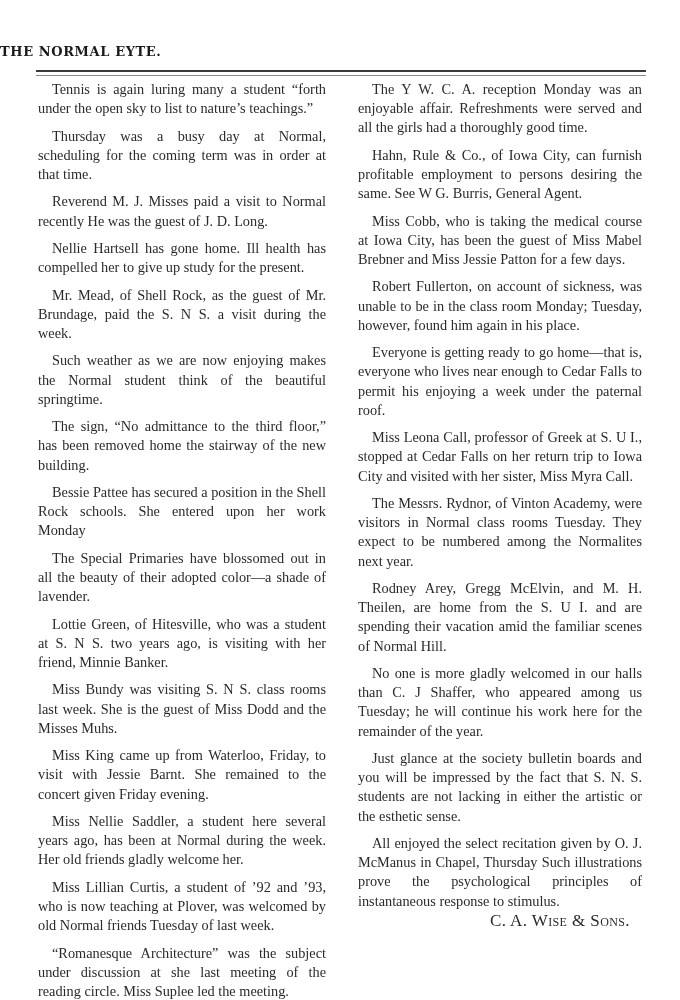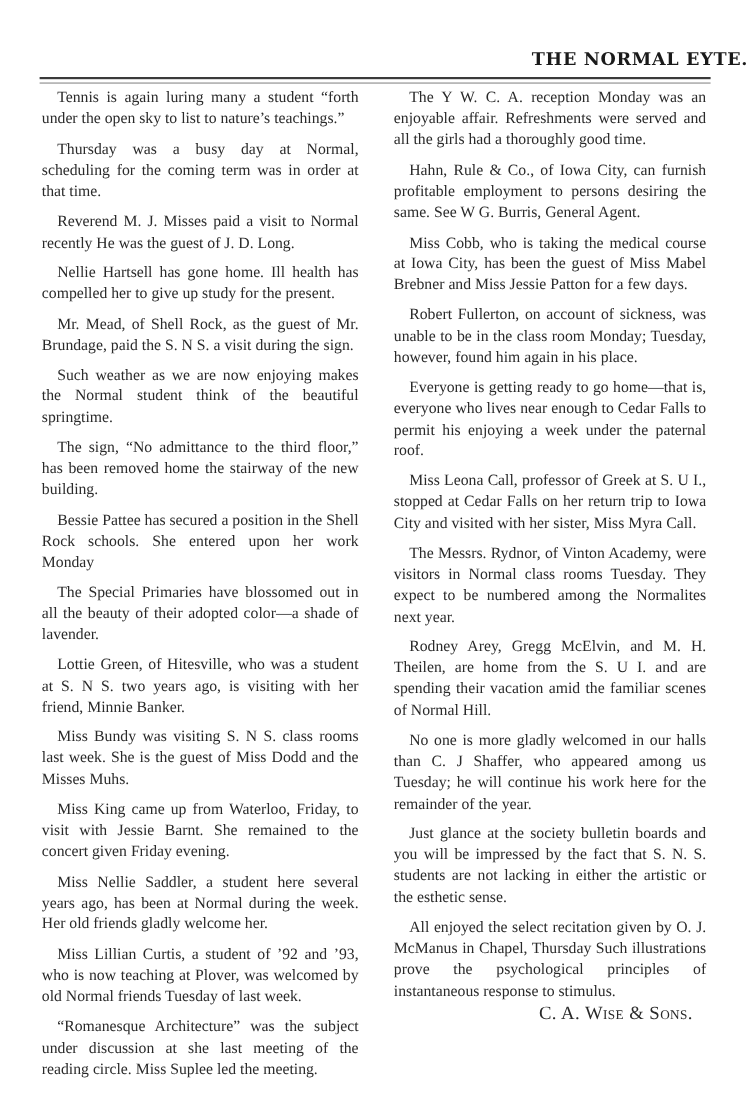--- a/index.html
+++ b/index.html
@@ -13,24 +13,24 @@
       position: relative;
       overflow: hidden;
       font-family: "DejaVu Serif", "Liberation Serif", serif;
       color: #2a2a2a;
     }
     .page-header {
       position: absolute;
       left: 0;
       top: 44px;
       width: 680px;
-      text-align: right;
+      text-align: left;
       font-family: "DejaVu Serif", serif;
       font-weight: bold;
-      font-size: 16px;
+      font-size: 13px;
       letter-spacing: 0.6px;
       color: #1a1a1a;
     }
     .header-rule {
       position: absolute;
       left: 36px;
       top: 70px;
       width: 610px;
       height: 3px;
       border-top: 2px solid #3a3a3a;
@@ -79,21 +79,21 @@
 
 <div class="page-header">THE NORMAL EYTE.</div>
 <div class="header-rule"></div>
 
 <div class="columns">
   <div class="column left">
     <p class="item">Tennis is again luring many a student “forth under the open sky to list to nature’s teachings.”</p>
     <p class="item">Thursday was a busy day at Normal, scheduling for the coming term was in order at that time.</p>
     <p class="item">Reverend M. J. Misses paid a visit to Normal recently He was the guest of J. D. Long.</p>
     <p class="item">Nellie Hartsell has gone home. Ill health has compelled her to give up study for the present.</p>
-    <p class="item">Mr. Mead, of Shell Rock, as the guest of Mr. Brundage, paid the S. N S. a visit during the sign.</p>
+    <p class="item">Mr. Mead, of Shell Rock, as the guest of Mr. Brundage, paid the S. N S. a visit during the week.</p>
     <p class="item">Such weather as we are now enjoying makes the Normal student think of the beautiful springtime.</p>
     <p class="item">The sign, “No admittance to the third floor,” has been removed home the stairway of the new building.</p>
     <p class="item">Bessie Pattee has secured a position in the Shell Rock schools. She entered upon her work Monday</p>
     <p class="item">The Special Primaries have blossomed out in all the beauty of their adopted color—a shade of lavender.</p>
     <p class="item">Lottie Green, of Hitesville, who was a student at S. N S. two years ago, is visiting with her friend, Minnie Banker.</p>
     <p class="item">Miss Bundy was visiting S. N S. class rooms last week. She is the guest of Miss Dodd and the Misses Muhs.</p>
     <p class="item">Miss King came up from Waterloo, Friday, to visit with Jessie Barnt. She remained to the concert given Friday evening.</p>
     <p class="item">Miss Nellie Saddler, a student here several years ago, has been at Normal during the week. Her old friends gladly welcome her.</p>
     <p class="item">Miss Lillian Curtis, a student of ’92 and ’93, who is now teaching at Plover, was welcomed by old Normal friends Tuesday of last week.</p>
     <p class="item">“Romanesque Architecture” was the subject under discussion at she last meeting of the reading circle. Miss Suplee led the meeting.</p>

